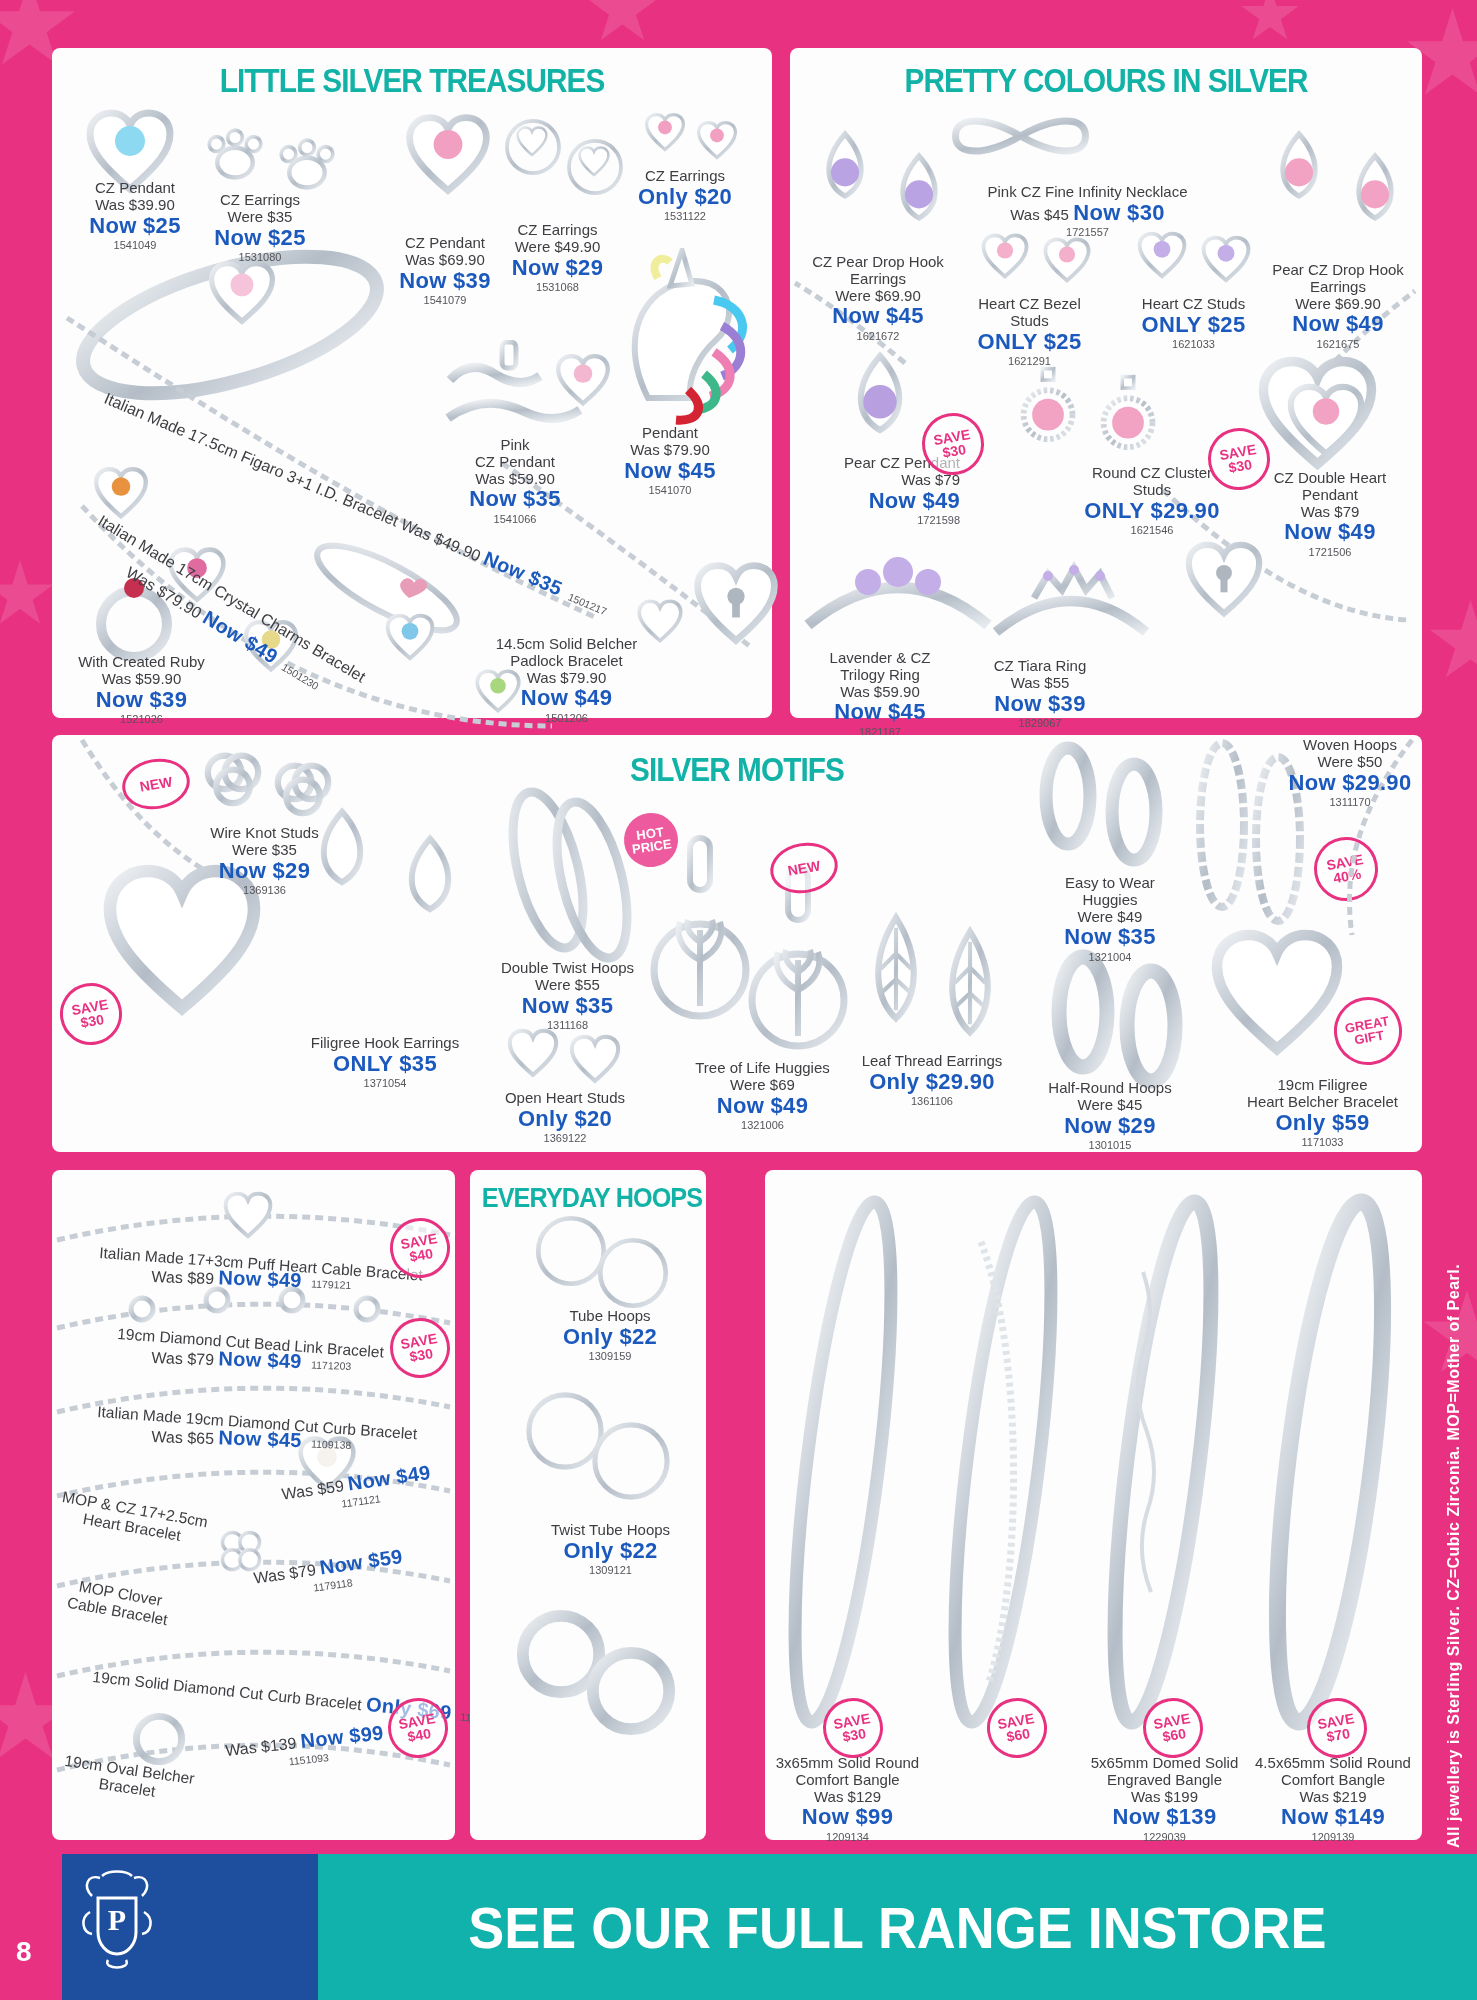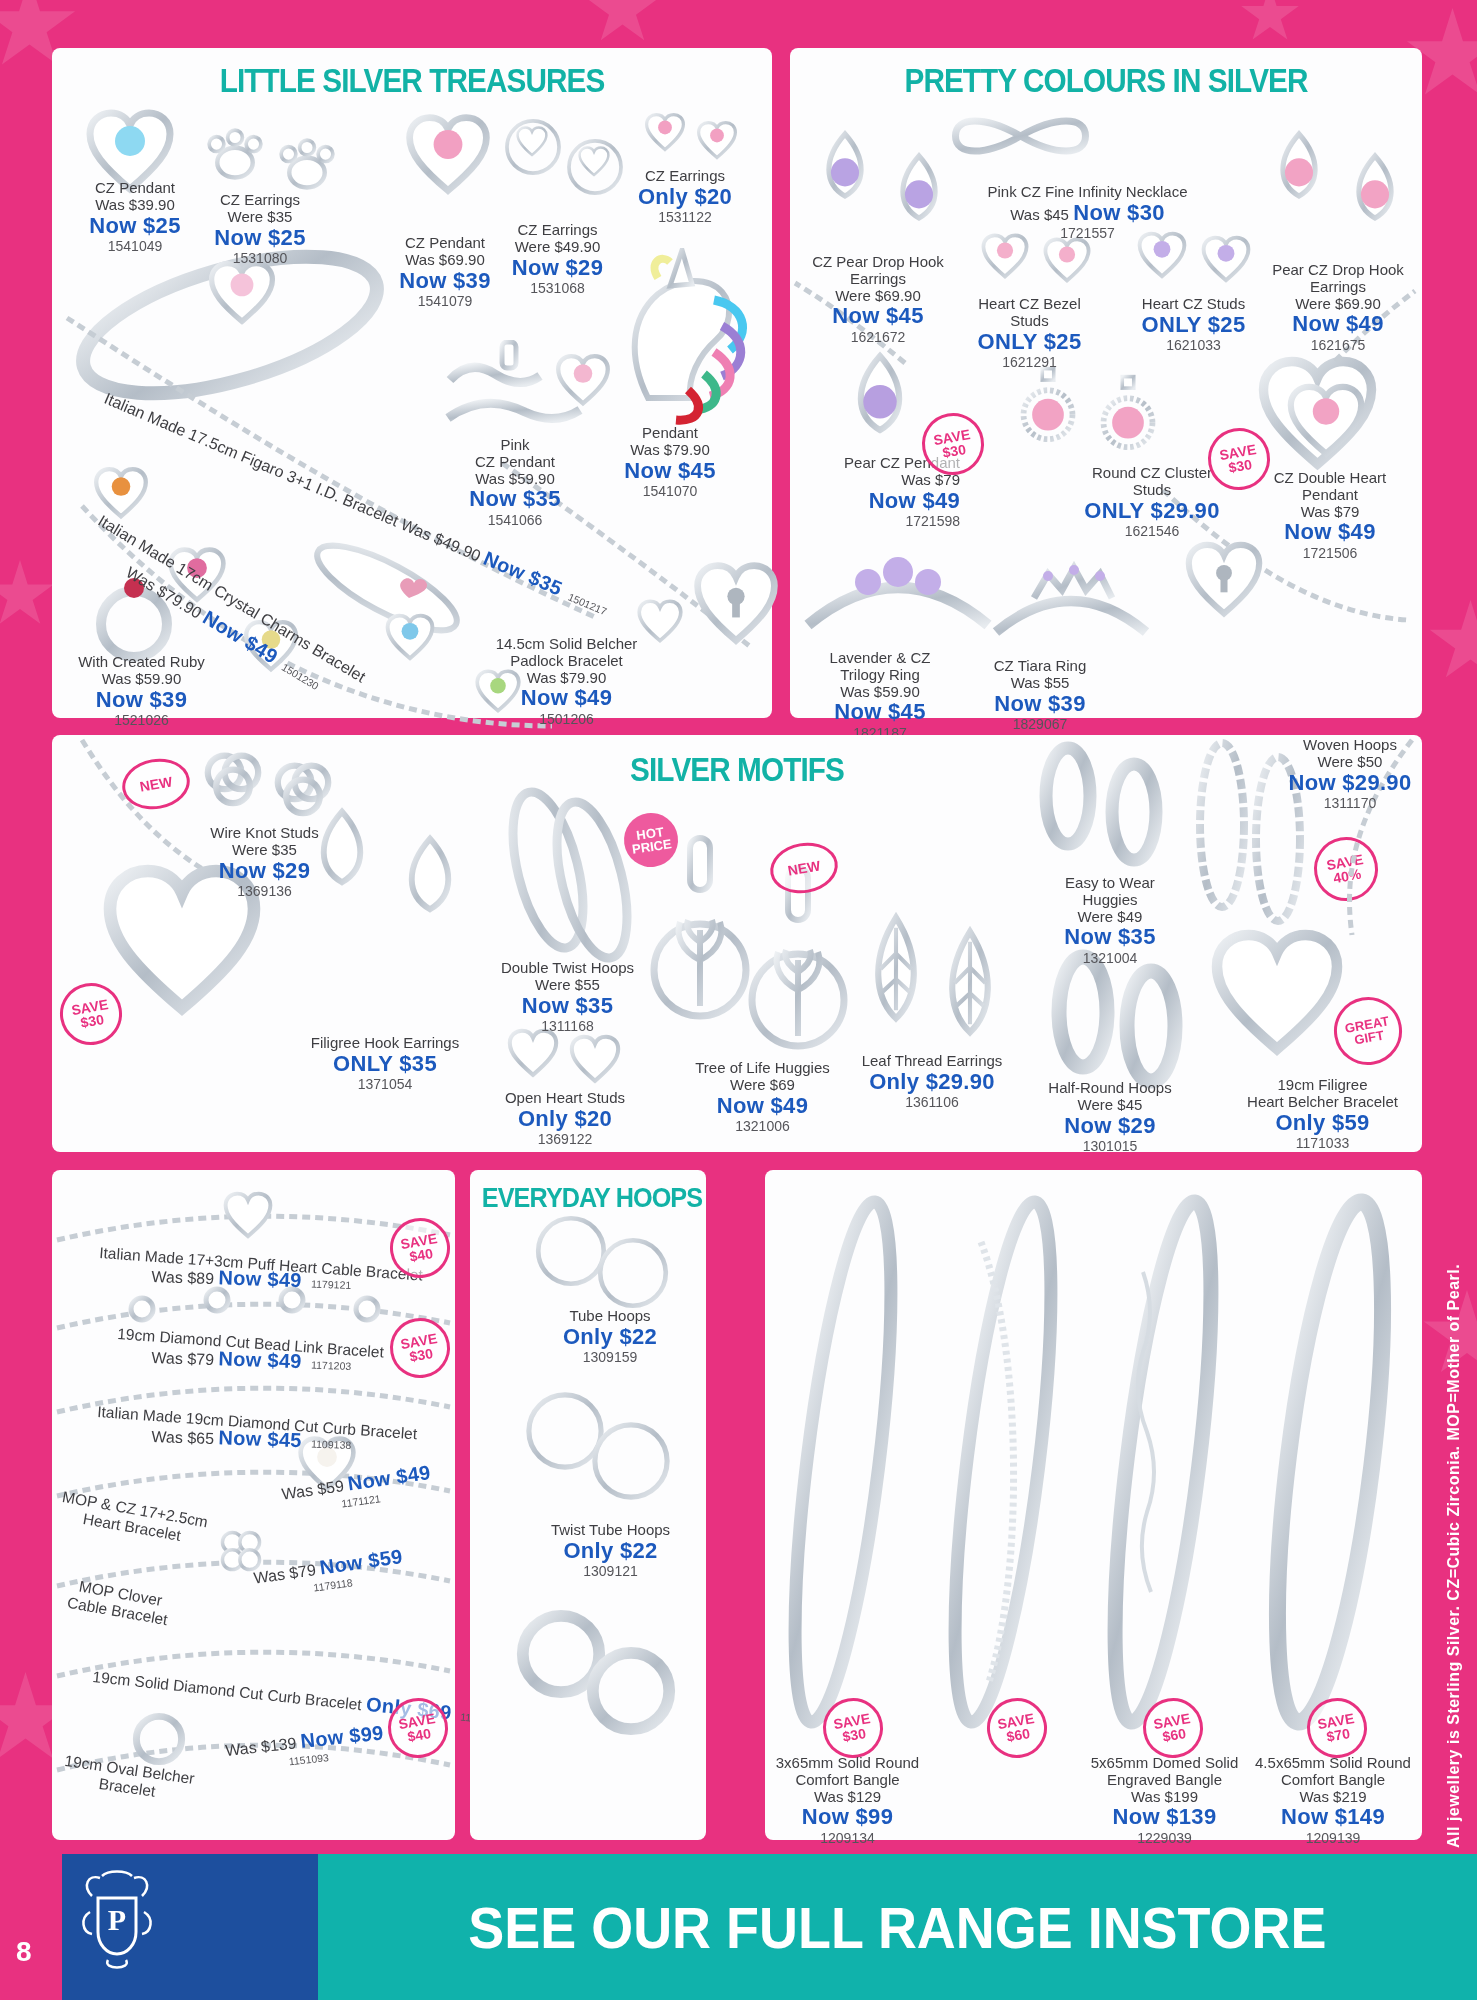--- a/index.html
+++ b/index.html
@@ -7,21 +7,21 @@
         font-family:"Liberation Sans",sans-serif;color:#3e3e42;}
   .star{position:absolute;background:rgba(255,255,255,.13);
         clip-path:polygon(50% 0%,61% 35%,98% 35%,68% 57%,79% 91%,50% 70%,21% 91%,32% 57%,2% 35%,39% 35%);}
   .panel{position:absolute;background:#fdfdfe;border-radius:8px;}
   .ptitle{position:absolute;width:100%;text-align:center;color:#12b2a6;font-weight:bold;
           font-size:33px;letter-spacing:-1px;transform:scaleX(.9);white-space:nowrap;}
   .prod{position:absolute;text-align:center;line-height:1.12;}
   .p-name{font-size:15px;white-space:pre-line;color:#3e3e42;}
   .p-was{font-size:15px;color:#3e3e42;}
   .p-now{font-size:22px;font-weight:bold;color:#1c59bd;letter-spacing:.3px;}
-  .p-code{font-size:14px;color:#55555a;margin-top:1px;}
+  .p-code{font-size:11px;color:#55555a;margin-top:1px;}
   .diag{position:absolute;white-space:nowrap;font-size:16px;color:#3e3e42;transform-origin:left top;}
   .diag .p-now{font-size:20px;}
   .diag .p-code{display:inline;font-size:10.5px;margin-left:5px;}
   .badge{position:absolute;display:flex;align-items:center;justify-content:center;text-align:center;
          border:3px solid #e83180;color:#e83180;border-radius:50%;font-weight:bold;font-size:14px;
          line-height:1.02;white-space:pre-line;transform:rotate(-10deg);background:rgba(255,255,255,.6);}
   .badge.solid{background:#ee5a9e;color:#fff;border:none;transform:rotate(-8deg);}
   .art{position:absolute;}
   .chain{fill:none;stroke:#c6cdd4;stroke-width:5;stroke-dasharray:8 5;}
   .vnote{position:absolute;right:14px;top:980px;height:868px;writing-mode:vertical-rl;

